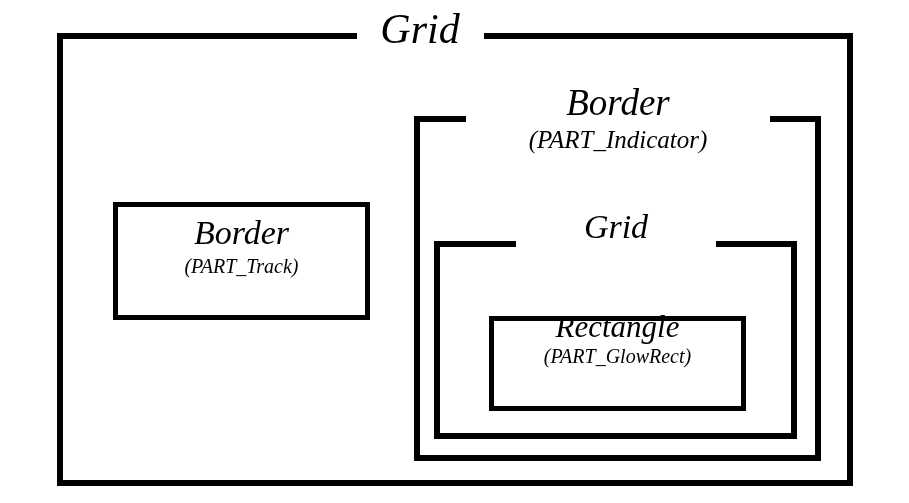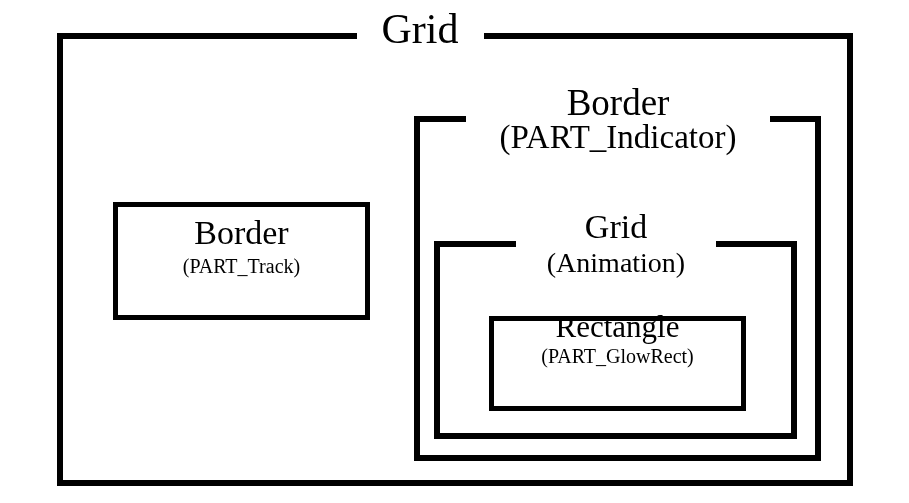--- a/index.html
+++ b/index.html
@@ -11,20 +11,21 @@
   body {
     font-family: "Liberation Serif", "DejaVu Serif", serif;
     color: #000000;
   }
   #canvas {
     position: relative;
     width: 909px;
     height: 503px;
     background: #ffffff;
     overflow: hidden;
+    font-style: italic;
   }
 
   
   .seg {            
     position: absolute;
     background: #000000;
   }
   .boxlabel {
     position: absolute;
     text-align: center;
@@ -64,21 +65,21 @@
   
   #ind-top-left    { left: 414px; top: 116px; width: 52px;  height: 6px; }
   #ind-top-right   { left: 770px; top: 116px; width: 51px;  height: 6px; }
   #ind-left        { left: 414px; top: 116px; width: 6px;   height: 345px; }
   #ind-right       { left: 815px; top: 116px; width: 6px;   height: 345px; }
   #ind-bottom      { left: 414px; top: 455px; width: 407px; height: 6px; }
   #ind-label {
     left: 466px; top: 84px; width: 304px;
   }
   #ind-label .ln1 { font-size: 37px; }
-  #ind-label .ln2 { font-size: 33px; margin-top: 0; }
+  #ind-label .ln2 { font-size: 25px; margin-top: 6px; }
 
   
   #anim-top-left   { left: 434px; top: 241px; width: 82px;  height: 6px; }
   #anim-top-right  { left: 716px; top: 241px; width: 81px;  height: 6px; }
   #anim-left       { left: 434px; top: 241px; width: 6px;   height: 198px; }
   #anim-right      { left: 791px; top: 241px; width: 6px;   height: 198px; }
   #anim-bottom     { left: 434px; top: 433px; width: 363px; height: 6px; }
   #anim-label {
     left: 516px; top: 210px; width: 200px;
   }
@@ -130,21 +131,20 @@
     <span class="ln2">(PART_Indicator)</span>
   </div>
 
   <div class="seg" id="anim-top-left"></div>
   <div class="seg" id="anim-top-right"></div>
   <div class="seg" id="anim-left"></div>
   <div class="seg" id="anim-right"></div>
   <div class="seg" id="anim-bottom"></div>
   <div class="boxlabel" id="anim-label">
     <span class="ln1">Grid</span>
-    <span class="ln2">(Animation)</span>
   </div>
 
   <div id="glow-box"></div>
   <div class="boxlabel" id="glow-label">
     <span class="ln1">Rectangle</span>
     <span class="ln2">(PART_GlowRect)</span>
   </div>
 
 </div>
 

